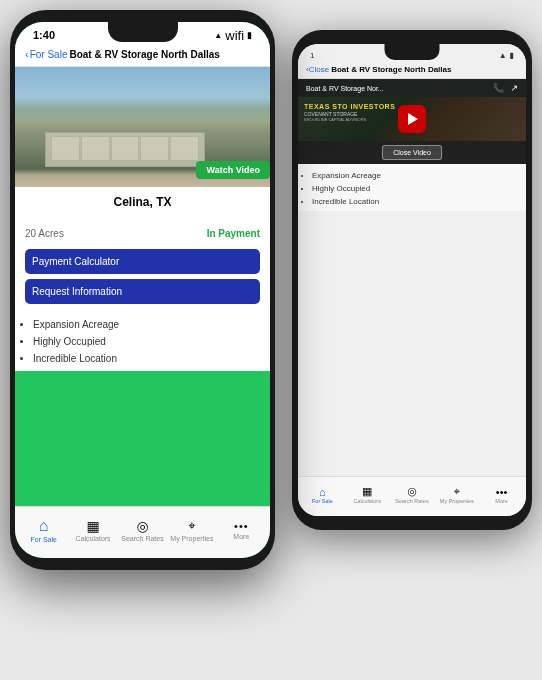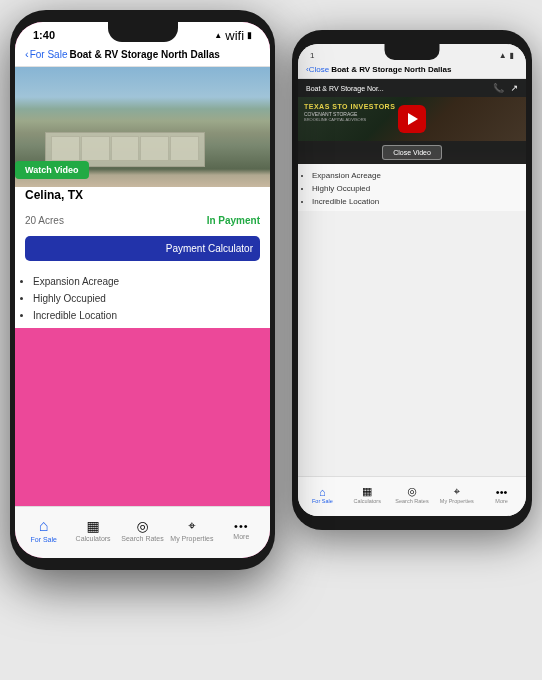--- a/index.html
+++ b/index.html
@@ -60,21 +60,21 @@
       overflow: hidden;
       z-index: 2;
     }
 
     .phone-front .screen {
       position: absolute;
       top: 12px;
       left: 5px;
       right: 5px;
       bottom: 12px;
-      background: #ec4899;
+      background: #22c55e;
       border-radius: 28px;
       overflow: hidden;
     }
 
     
     .status-bar {
       display: flex;
       justify-content: space-between;
       align-items: center;
       padding: 6px 18px 2px 18px;
@@ -137,21 +137,21 @@
     }
 
     
     .property-image {
       width: 100%;
       height: 120px;
       background: linear-gradient(160deg, #7ab3d4 0%, #a8c8e0 30%, #c8d8e8 50%, #b8c4c8 70%, #6b7f7a 100%);
       position: relative;
       display: flex;
       align-items: flex-end;
-      justify-content: flex-start;
+      justify-content: flex-end;
       padding-bottom: 8px;
       overflow: hidden;
     }
 
     
     .aerial-overlay {
       position: absolute;
       inset: 0;
       background:
         
@@ -198,33 +198,34 @@
       padding: 4px 10px;
       font-size: 9px;
       font-weight: 600;
       cursor: pointer;
       position: relative;
       z-index: 2;
     }
 
     
     .property-details {
-      padding: 1px 10px 4px 10px;
+      padding: 8px 10px 4px 10px;
       background: #fff;
+      text-align: center;
     }
     .property-location {
       font-size: 12px;
       font-weight: 600;
       color: #000;
     }
     .property-sub {
       display: flex;
       justify-content: space-between;
       align-items: center;
-      margin-top: 13px;
+      margin-top: 19px;
     }
     .property-acres {
       font-size: 10px;
       color: #666;
     }
     .in-escrow {
       font-size: 10px;
       font-weight: 600;
       color: #22aa44;
     }
@@ -240,21 +241,21 @@
     .action-btn {
       width: 100%;
       padding: 7px;
       border-radius: 5px;
       border: none;
       background: #2233aa;
       color: white;
       font-size: 10px;
       font-weight: 500;
       cursor: pointer;
-      text-align: right;
+      text-align: left;
     }
 
     
     .features-list {
       padding: 6px 10px 4px 18px;
       background: #fff;
     }
     .feature-item {
       font-size: 10px;
       color: #333;
@@ -635,20 +636,21 @@
       <div class="property-details">
         <div class="property-location">Celina, TX</div>
         <div class="property-sub">
           <span class="property-acres">20 Acres</span>
           <span class="in-escrow">In Payment</span>
         </div>
       </div>
 
       <div class="action-buttons">
         <button class="action-btn">Payment Calculator</button>
+        <button class="action-btn">Request Information</button>
       </div>
 
       <ul class="features-list">
         <li class="feature-item">Expansion Acreage</li>
         <li class="feature-item">Highly Occupied</li>
         <li class="feature-item">Incredible Location</li>
       </ul>
 
       <div class="tab-bar">
         <div class="tab-item">

